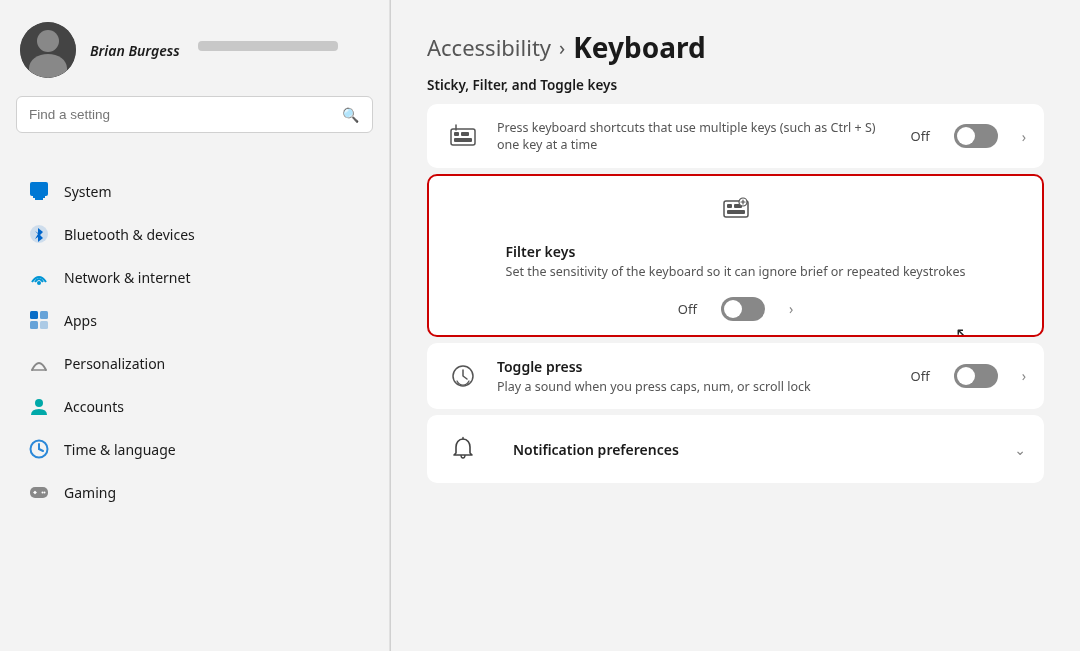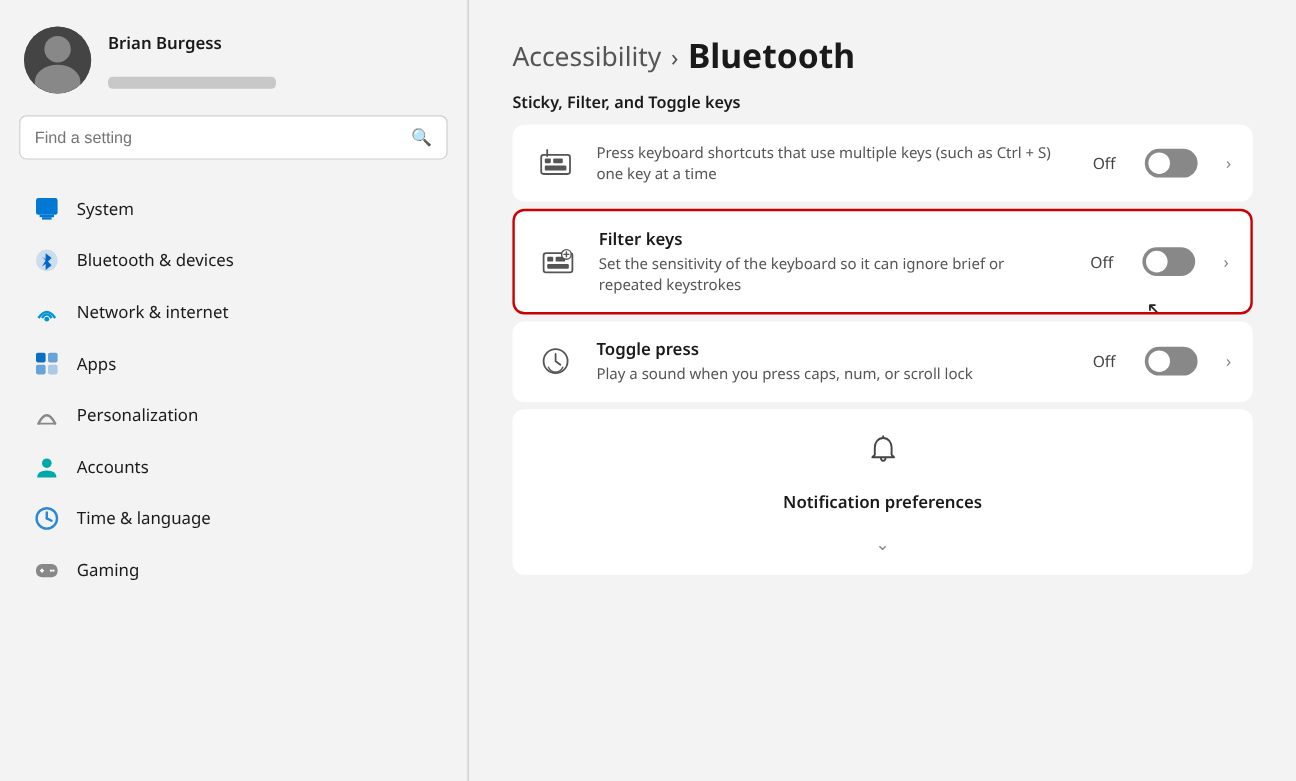--- a/index.html
+++ b/index.html
@@ -72,39 +72,40 @@
       left: 50%;
       transform: translateX(-50%);
       width: 38px;
       height: 28px;
       background: #888;
       border-radius: 50% 50% 0 0;
     }
 
     .user-info {
       display: flex;
-      flex-direction: column;
+      flex-direction: row;
       gap: 18px;
+      font-style: italic;
     }
 
     .user-name {
       font-size: 14px;
       font-weight: 600;
       color: #1a1a1a;
     }
 
     .user-email-bar {
       width: 140px;
       height: 10px;
       background: #c8c8c8;
       border-radius: 4px;
     }
 
     .search-box {
-      margin: 0 16px 15px 16px;
+      margin: 0 16px 32px 16px;
       display: flex;
       align-items: center;
       background: #ffffff;
       border: 1px solid #d0d0d0;
       border-radius: 6px;
       padding: 8px 12px;
       gap: 8px;
     }
 
     .search-input {
@@ -306,40 +307,40 @@
     .highlighted-card {
       border: 2.5px solid #cc0000;
       border-radius: 10px;
       margin-bottom: 6px;
       background: #ffffff;
       overflow: hidden;
     }
 
     .highlighted-card .settings-row {
       border-bottom: none;
+      flex-direction: column;
     }
 
     .filter-row-wrapper {
       position: relative;
     }
 
     
     .notification-card {
       background: #ffffff;
       border-radius: 10px;
       margin-bottom: 6px;
     }
 
     .notification-row {
       display: flex;
       align-items: center;
       padding: 16px 18px;
-      gap: 16px;
+      gap: 32px;
       cursor: pointer;
-      flex-direction: column;
     }
 
     .notif-icon {
       width: 36px;
       height: 36px;
       display: flex;
       align-items: center;
       justify-content: center;
       font-size: 22px;
       color: #444;
@@ -466,21 +467,21 @@
   </ul>
 </div>
 
 <div class="sidebar-divider"></div>
 
 <div class="main-content">
 
   <div class="breadcrumb">
     <span class="breadcrumb-parent">Accessibility</span>
     <span class="breadcrumb-sep">›</span>
-    <span class="breadcrumb-current">Bluetooth</span>
+    <span class="breadcrumb-current">Keyboard</span>
   </div>
 
   <div class="section-label">Sticky, Filter, and Toggle keys</div>
 
   <div class="settings-card">
     <div class="settings-row">
       <div class="row-icon">
         <svg width="30" height="30" viewBox="0 0 30 30" fill="none">
           <rect x="3" y="8" width="24" height="16" rx="2" stroke="#555" stroke-width="1.5" fill="none"></rect>
           <rect x="6" y="11" width="5" height="4" rx="1" fill="#555"></rect>

